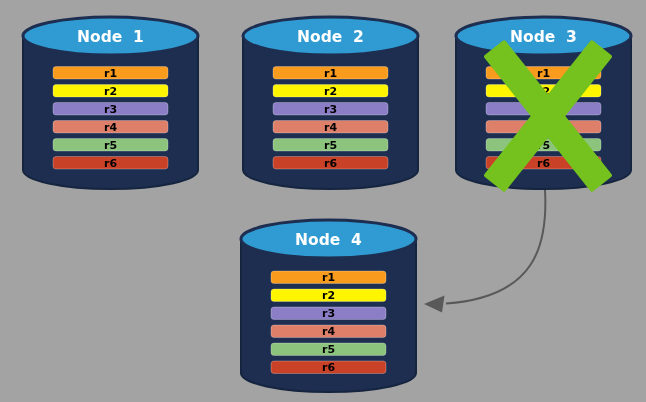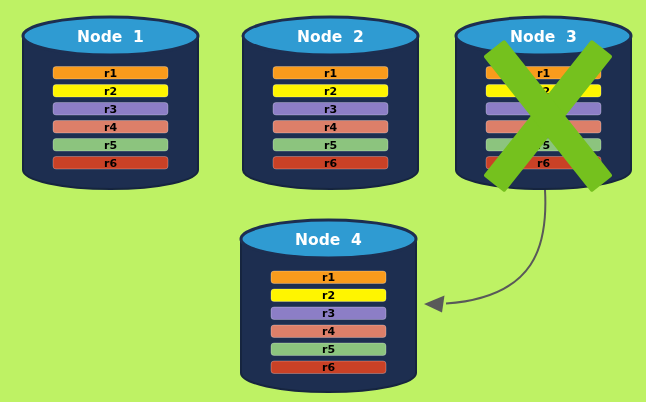--- a/index.html
+++ b/index.html
@@ -1,21 +1,21 @@
 <!DOCTYPE html>
 <html><head>
 <meta charset="utf-8">
 <style>
   html, body { margin: 0; padding: 0; }
   body { background: #ffffff; font-family: "DejaVu Sans", "Liberation Sans", sans-serif; }
   .stage {
     position: relative;
     width: 646px;
     height: 402px;
-    background: #bef264;
+    background: #a3a3a3;
     overflow: hidden;
   }
   svg { display: block; }
   .cyl-body { stroke: #16253f; stroke-width: 2; }
   .cyl-lid  { stroke: #1d2e50; stroke-width: 3; }
   .node-title {
     font-family: "DejaVu Sans", "Liberation Sans", sans-serif;
     font-size: 15.5px;
     font-weight: bold;
     fill: #ffffff;

